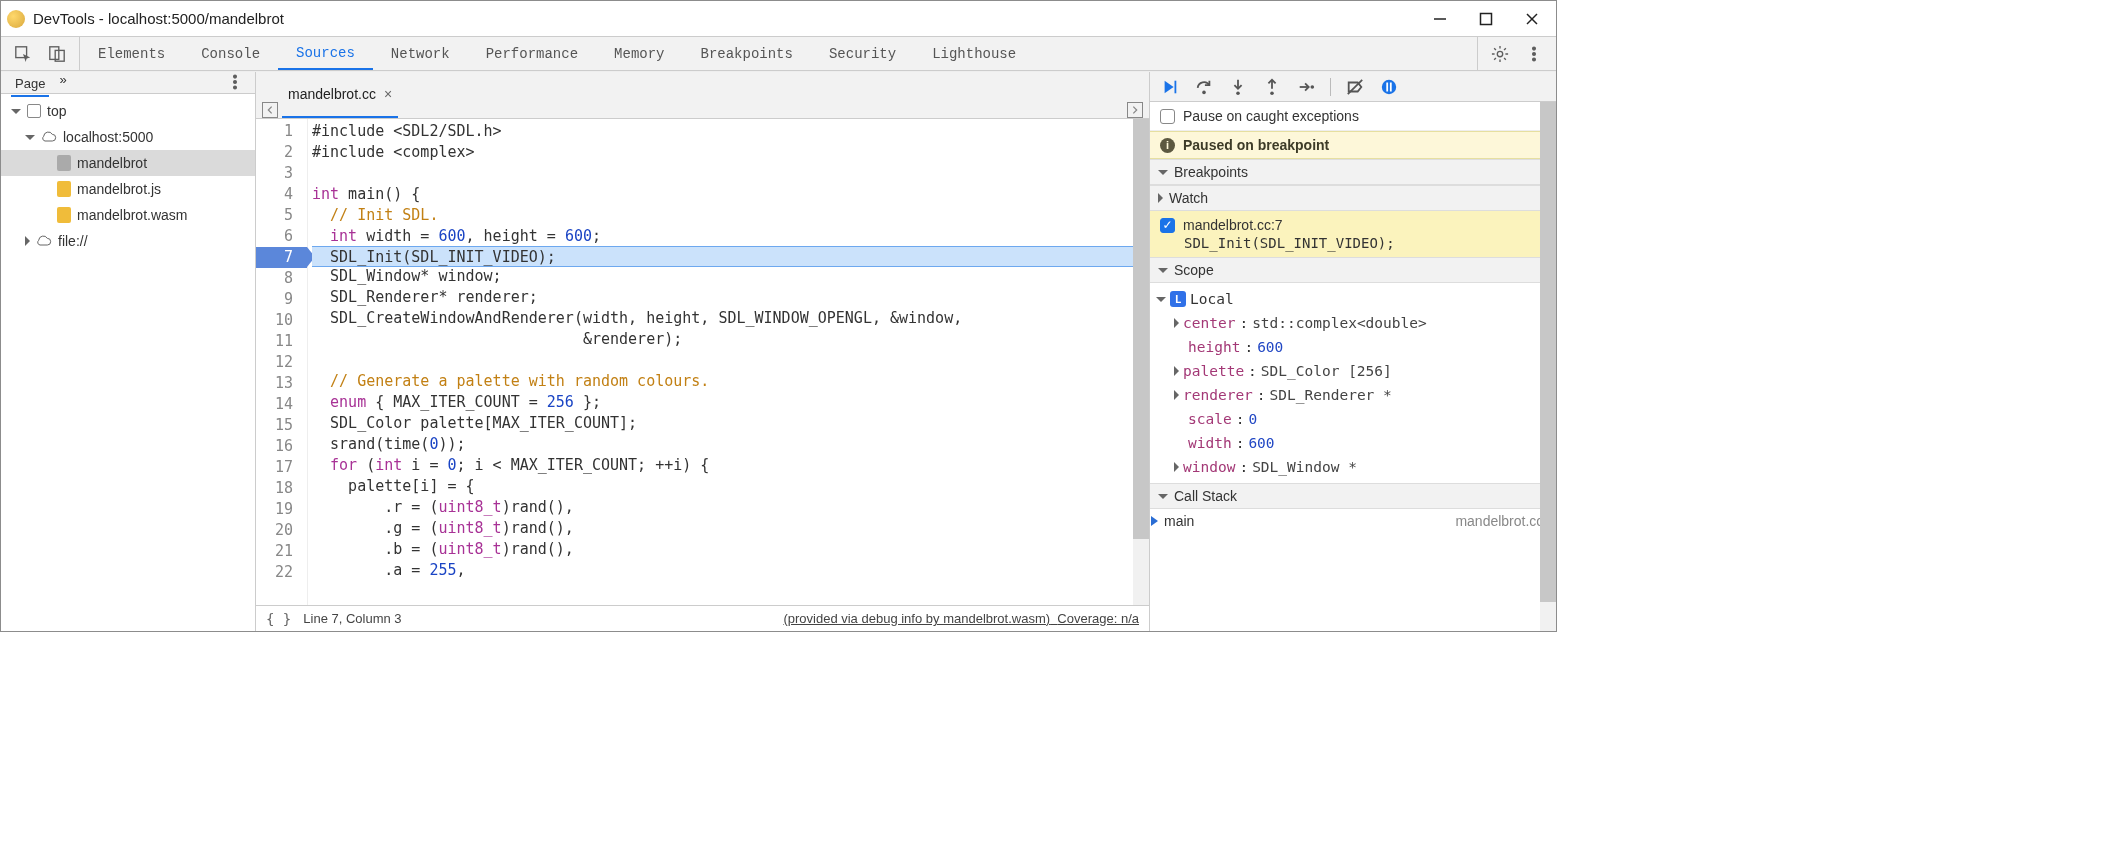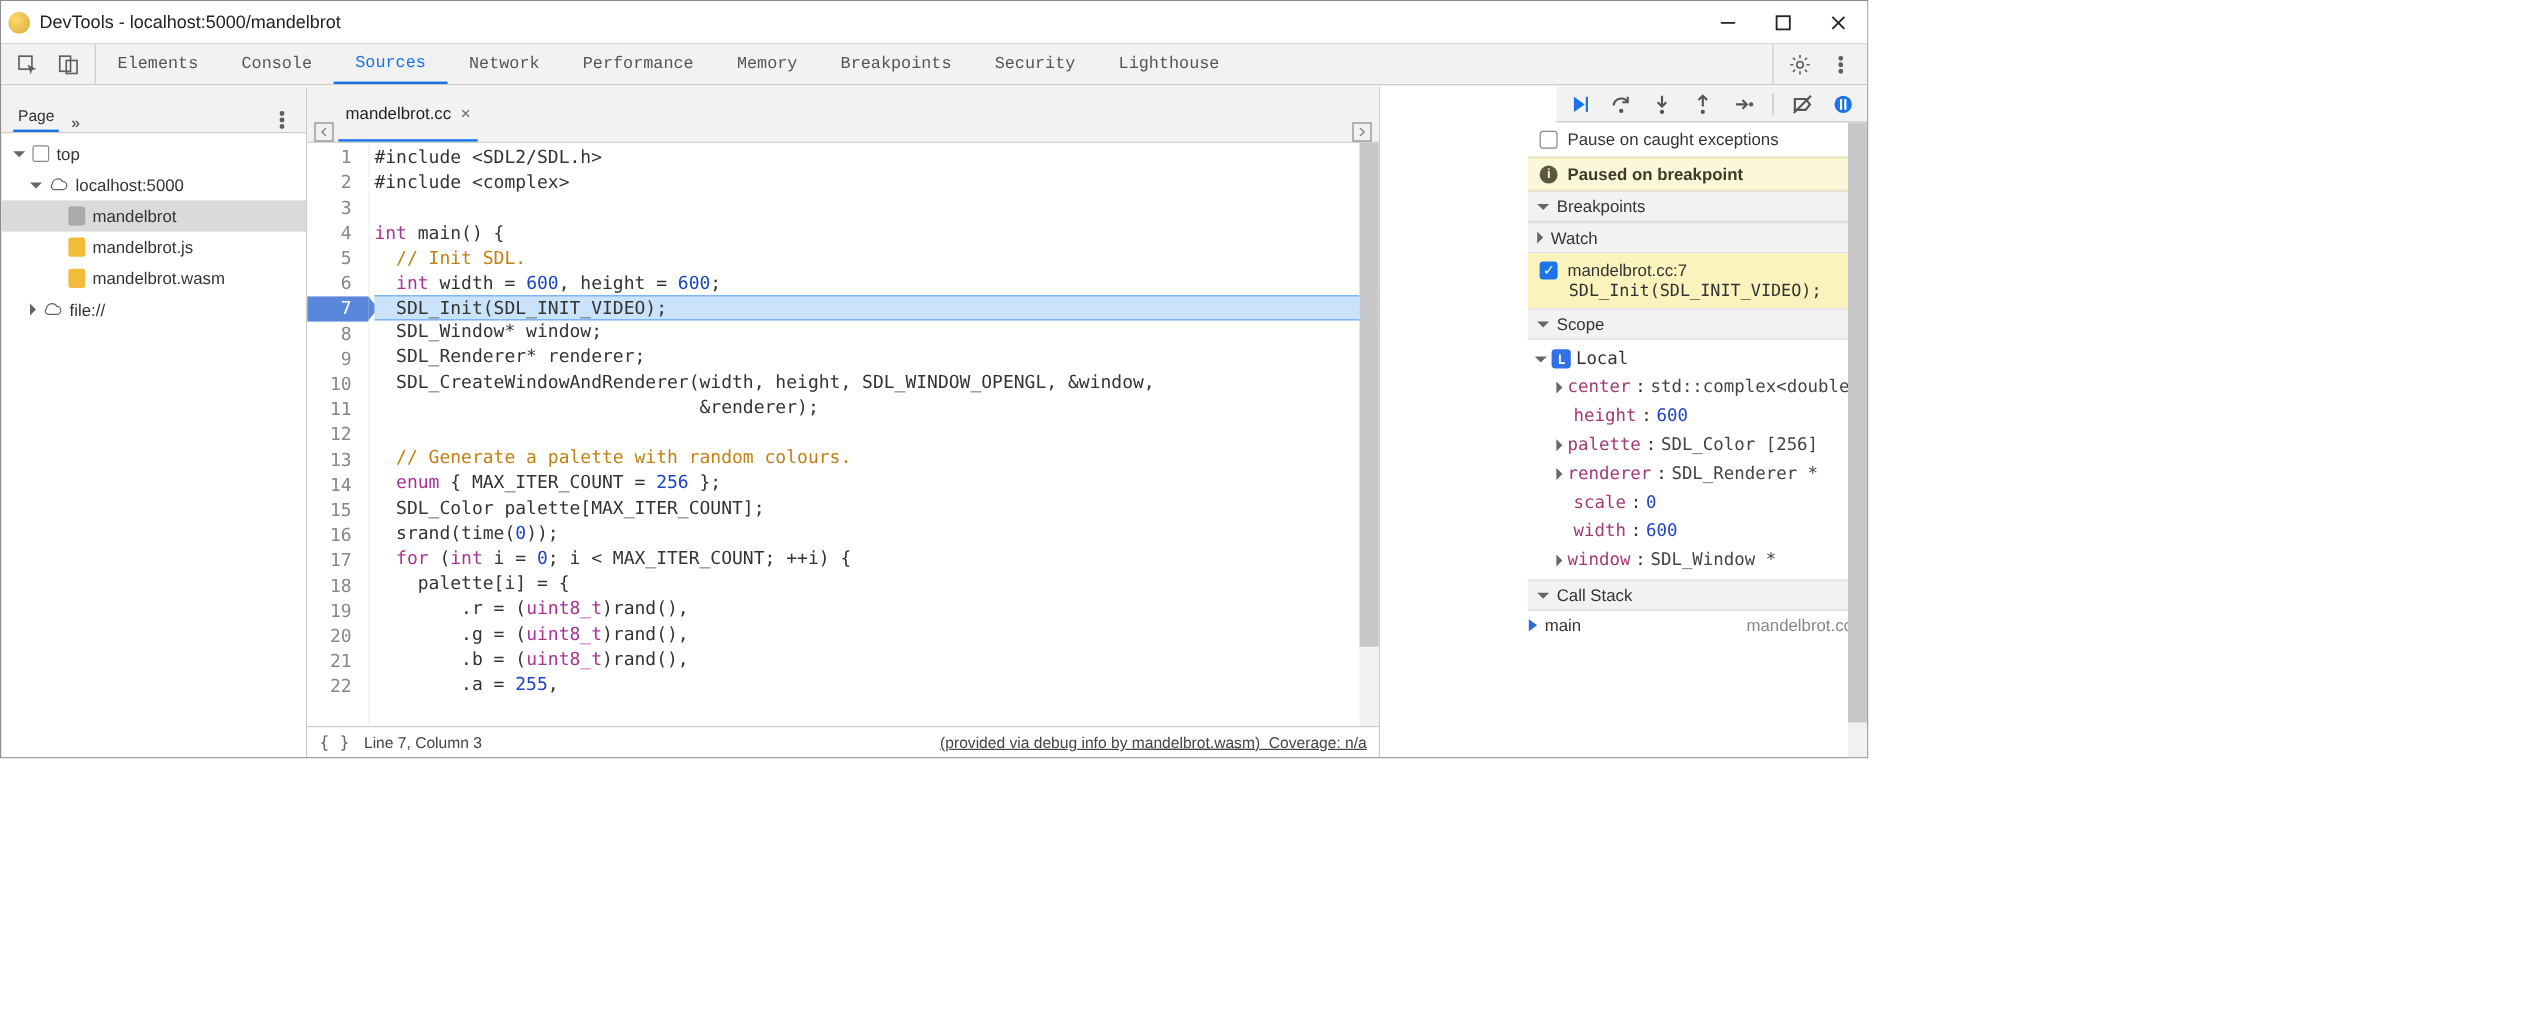--- a/index.html
+++ b/index.html
@@ -48,21 +48,21 @@
 .toolbar .tb-left { display:flex; gap:14px; padding:0 12px; border-right:1px solid #ccc; height:100%; align-items:center; }
 .tb-icon { width:20px; height:20px; display:flex; align-items:center; justify-content:center; color:#555;}
 .tb-icon svg { width:18px; height:18px; stroke:#5e5e5e; stroke-width:1.5; fill:none;}
 .tabs { display:flex; height:100%; flex:1;font-family:Liberation Mono, monospace;}
 .tab { padding:0 18px; display:flex; align-items:center; color:#555; cursor:default; }
 .tab.active { color:#1a73e8; border-bottom:2px solid #1a73e8; }
 .toolbar .tb-right { display:flex; gap:14px; padding:0 12px; border-left:1px solid #ccc; height:100%; align-items:center;}
 
 .main { flex:1; display:flex; overflow:hidden; border-top:1px solid #eee;}
 .panel-left { width:255px; border-right:1px solid #ccc; display:flex; flex-direction:column; }
-.panel-left-header { height:39px; display:flex; align-items:flex-end; padding:0 10px; border-bottom:1px solid #ccc; background:#f2f2f2; font-size:13px; }
+.panel-left-header { height:22px; display:flex; align-items:flex-start; padding:0 10px; border-bottom:1px solid #ccc; background:#f2f2f2; font-size:13px; }
 .panel-left-header .lbl { color:#333; padding:4px 4px; border-bottom:2px solid #1a73e8;}
 .panel-left-header .chev { margin-left:10px;}
 .panel-left-header .kebab { margin-left:auto; }
 .file-tree { font-size:14px; padding-top:4px; }
 .tree-row { display:flex; align-items:center; height:26px; padding-left:10px; gap:6px; }
 .tree-row.lvl1 { padding-left:24px;}
 .tree-row.lvl2 { padding-left:56px;}
 .tree-row.selected { background:#dadada; }
 .tri { width:0; height:0; border-style:solid; }
 .tri.down { border-width:5px 5px 0 5px; border-color:#666 transparent transparent;}
@@ -94,21 +94,21 @@
 .num { color:#1a44c4;}
 .cm { color:#c28014;}
 .scroll-y { position:absolute; right:0; top:0; bottom:0; width:16px; background:#f1f1f1;}
 .scroll-y .thumb { position:absolute; top:0; width:100%; height:420px; background:#c7c7c7;}
 
 .status-bar { height:26px; display:flex; align-items:center; border-top:1px solid #ccc; padding:0 10px; font-size:13px; color:#444; gap:12px;}
 .status-bar .sb-right { margin-left:auto;text-decoration:underline;}
 .status-bar .link { text-decoration:underline;}
 .prettify { font-family:monospace; font-size:14px; color:#666;}
 
-.panel-right { width:406px; display:flex; flex-direction:column; position:relative;align-items:flex-end;}
+.panel-right { width:406px; display:flex; flex-direction:column; position:relative;}
 .dbg-toolbar { height:30px; display:flex; align-items:center; gap:14px; padding:0 10px; border-bottom:1px solid #ccc; background:#f2f2f2;}
 .dbg-icon { width:20px; height:20px; display:flex; align-items:center; justify-content:center;}
 .dbg-icon svg { width:18px;height:18px; }
 .dbg-sep { width:1px; height:18px; background:#bbb;}
 
 .dbg-body { flex:1; overflow:hidden; position:relative; font-size:14px;}
 .pause-row { display:flex; align-items:center; gap:8px; padding:6px 10px; border-bottom:1px solid #eee;}
 .chk { width:15px; height:15px; border:1.5px solid #888; border-radius:3px;}
 .chk.checked { background:#1a73e8; border-color:#1a73e8; display:flex; align-items:center; justify-content:center;}
 .chk.checked::after { content:"✓"; color:#fff; font-size:12px; line-height:1;}

